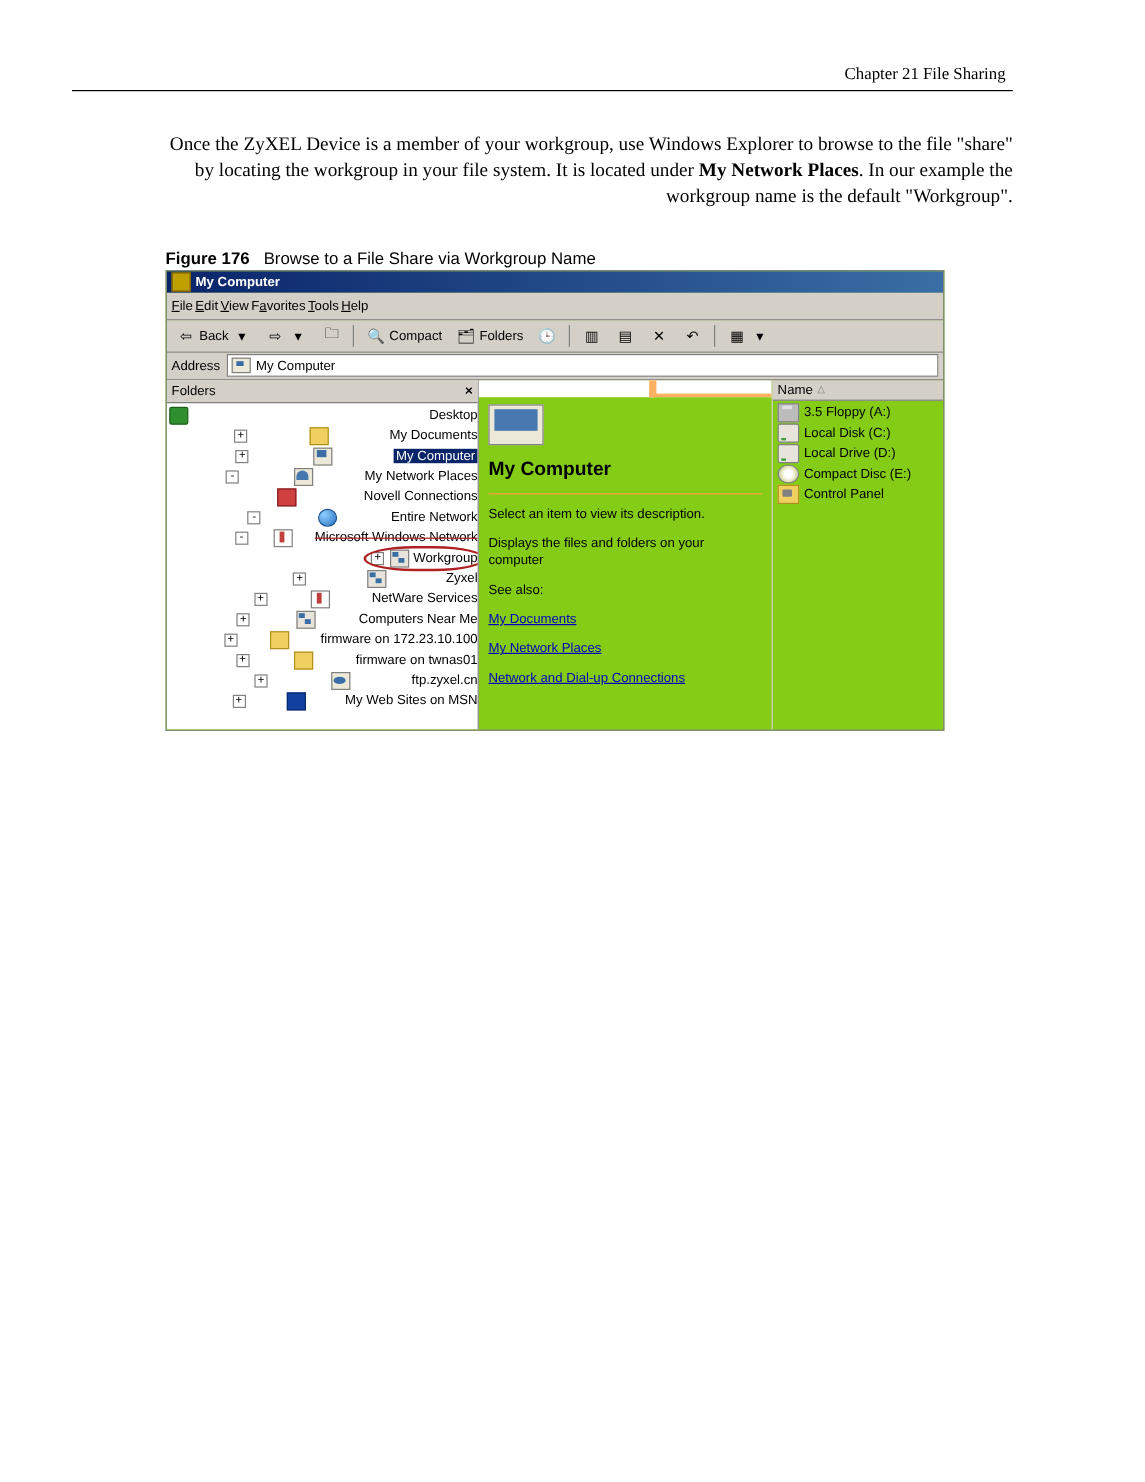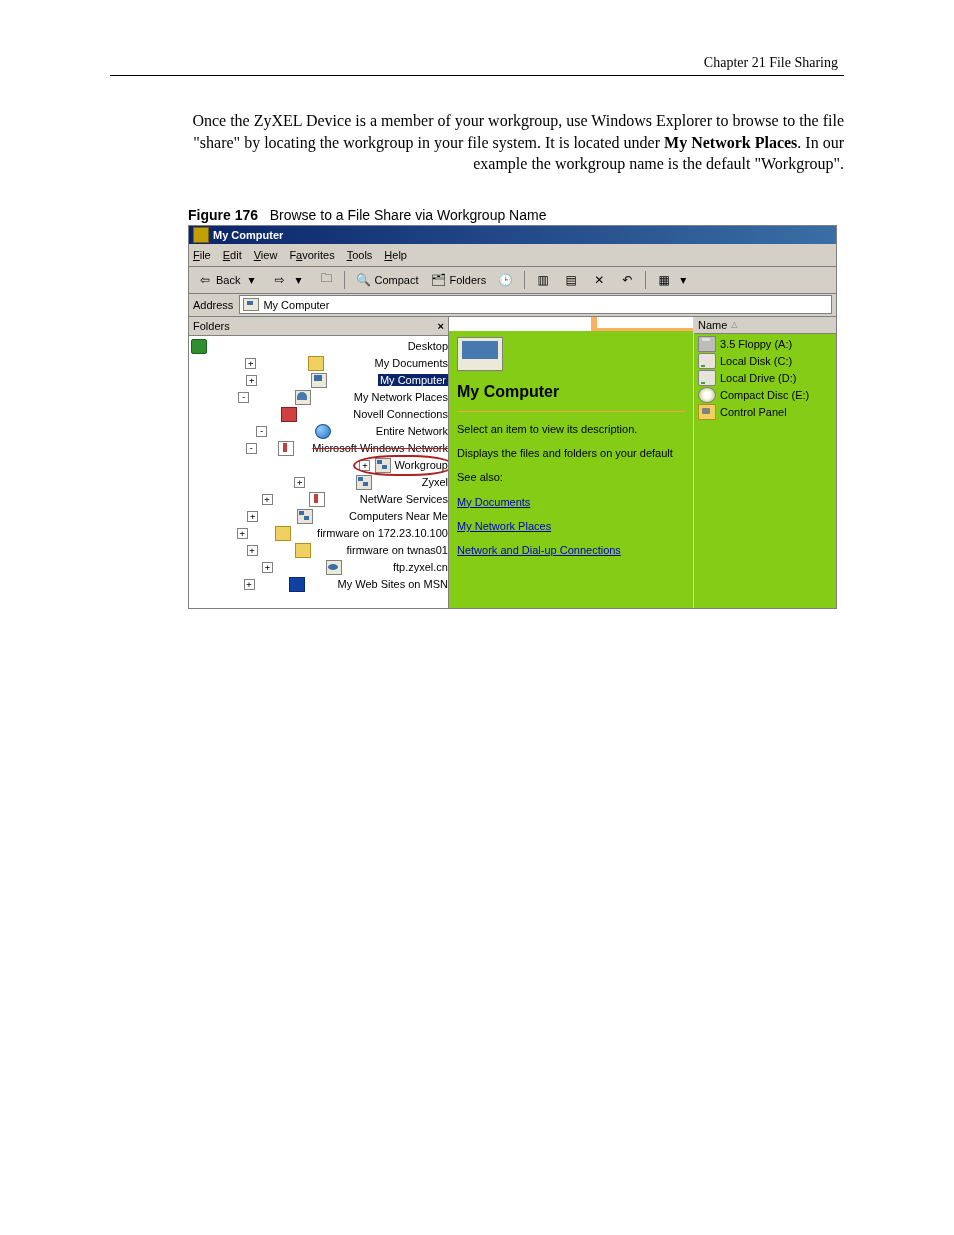--- a/index.html
+++ b/index.html
@@ -7,21 +7,21 @@
     padding: 0;
     font-family: "Times New Roman", serif;
     background: #fff;
     color: #000;
   }
   .page {
     width: 954px;
     height: 1044px;
     position: relative;
     box-sizing: border-box;
-    padding: 55px 110px 0 110px;
+    padding: 55px 110px 0 60px;
   }
   .chapter-header {
     text-align: right;
     font-size: 14px;
     padding-right: 6px;
     margin-bottom: 4px;
   }
   .hr {
     border: none;
     border-top: 1px solid #000;
@@ -67,21 +67,21 @@
     background: #c0a000;
     margin-right: 4px;
     border: 1px solid #806000;
   }
   .menubar {
     height: 22px;
     background: #d4d0c8;
     display: flex;
     align-items: center;
     padding: 0 4px;
-    gap: 12px;
+    gap: 2px;
     border-bottom: 1px solid #808080;
   }
   .menubar span { color: #000; }
   .menubar .ul { text-decoration: underline; }
   .toolbar {
     height: 26px;
     background: #d4d0c8;
     display: flex;
     align-items: center;
     padding: 0 4px;
@@ -500,21 +500,21 @@
           <div class="top-band">
               <div></div>
               <div></div>
             </div>
           <div class="comp-illustration">
               <div class="mon"></div>
             </div>
           <div class="comp-title">My Computer</div>
           <hr class="hr-thin">
           <div class="desc-text">Select an item to view its description.</div>
-          <div class="desc-text">Displays the files and folders on your default</div>
+          <div class="desc-text">Displays the files and folders on your computer</div>
           <div class="desc-text">See also:</div>
           <div class="desc-text"><span class="link">My Documents</span></div>
           <div class="desc-text"><span class="link">My Network Places</span></div>
           <div class="desc-text"><span class="link">Network and Dial-up Connections</span></div>
         </div>
         <div class="list-col">
           <div class="list-header">
             <span>Name</span>
             <span class="sort-tri">△</span>
           </div>

